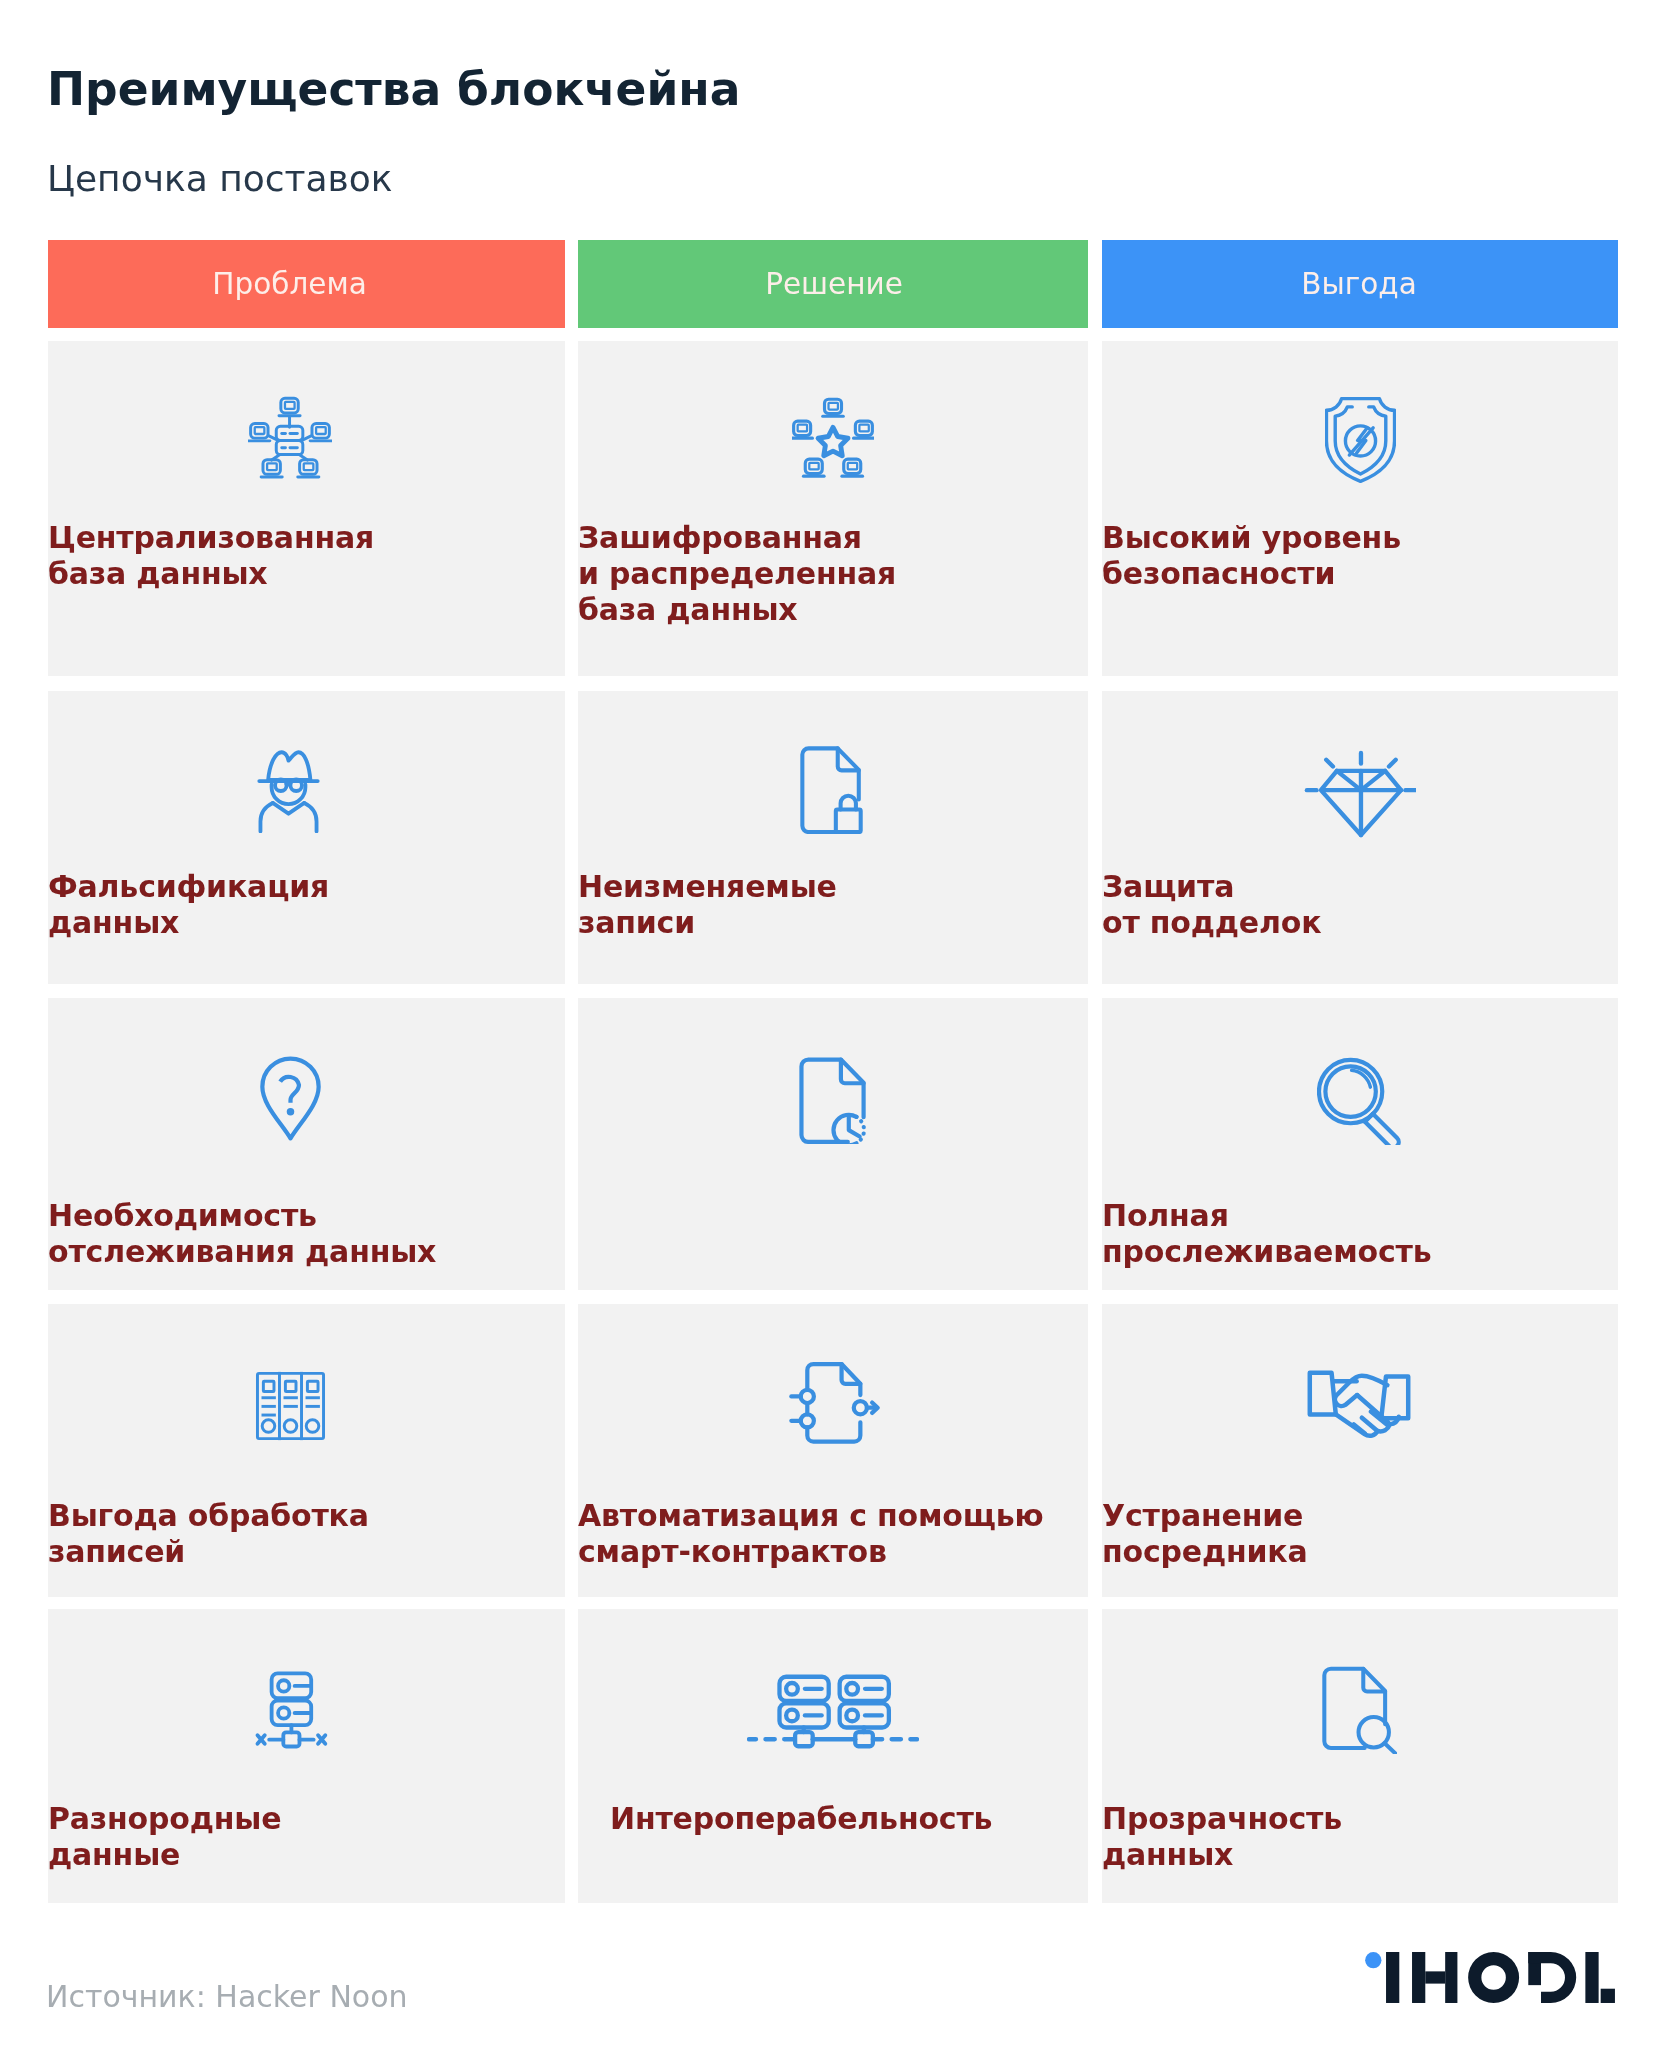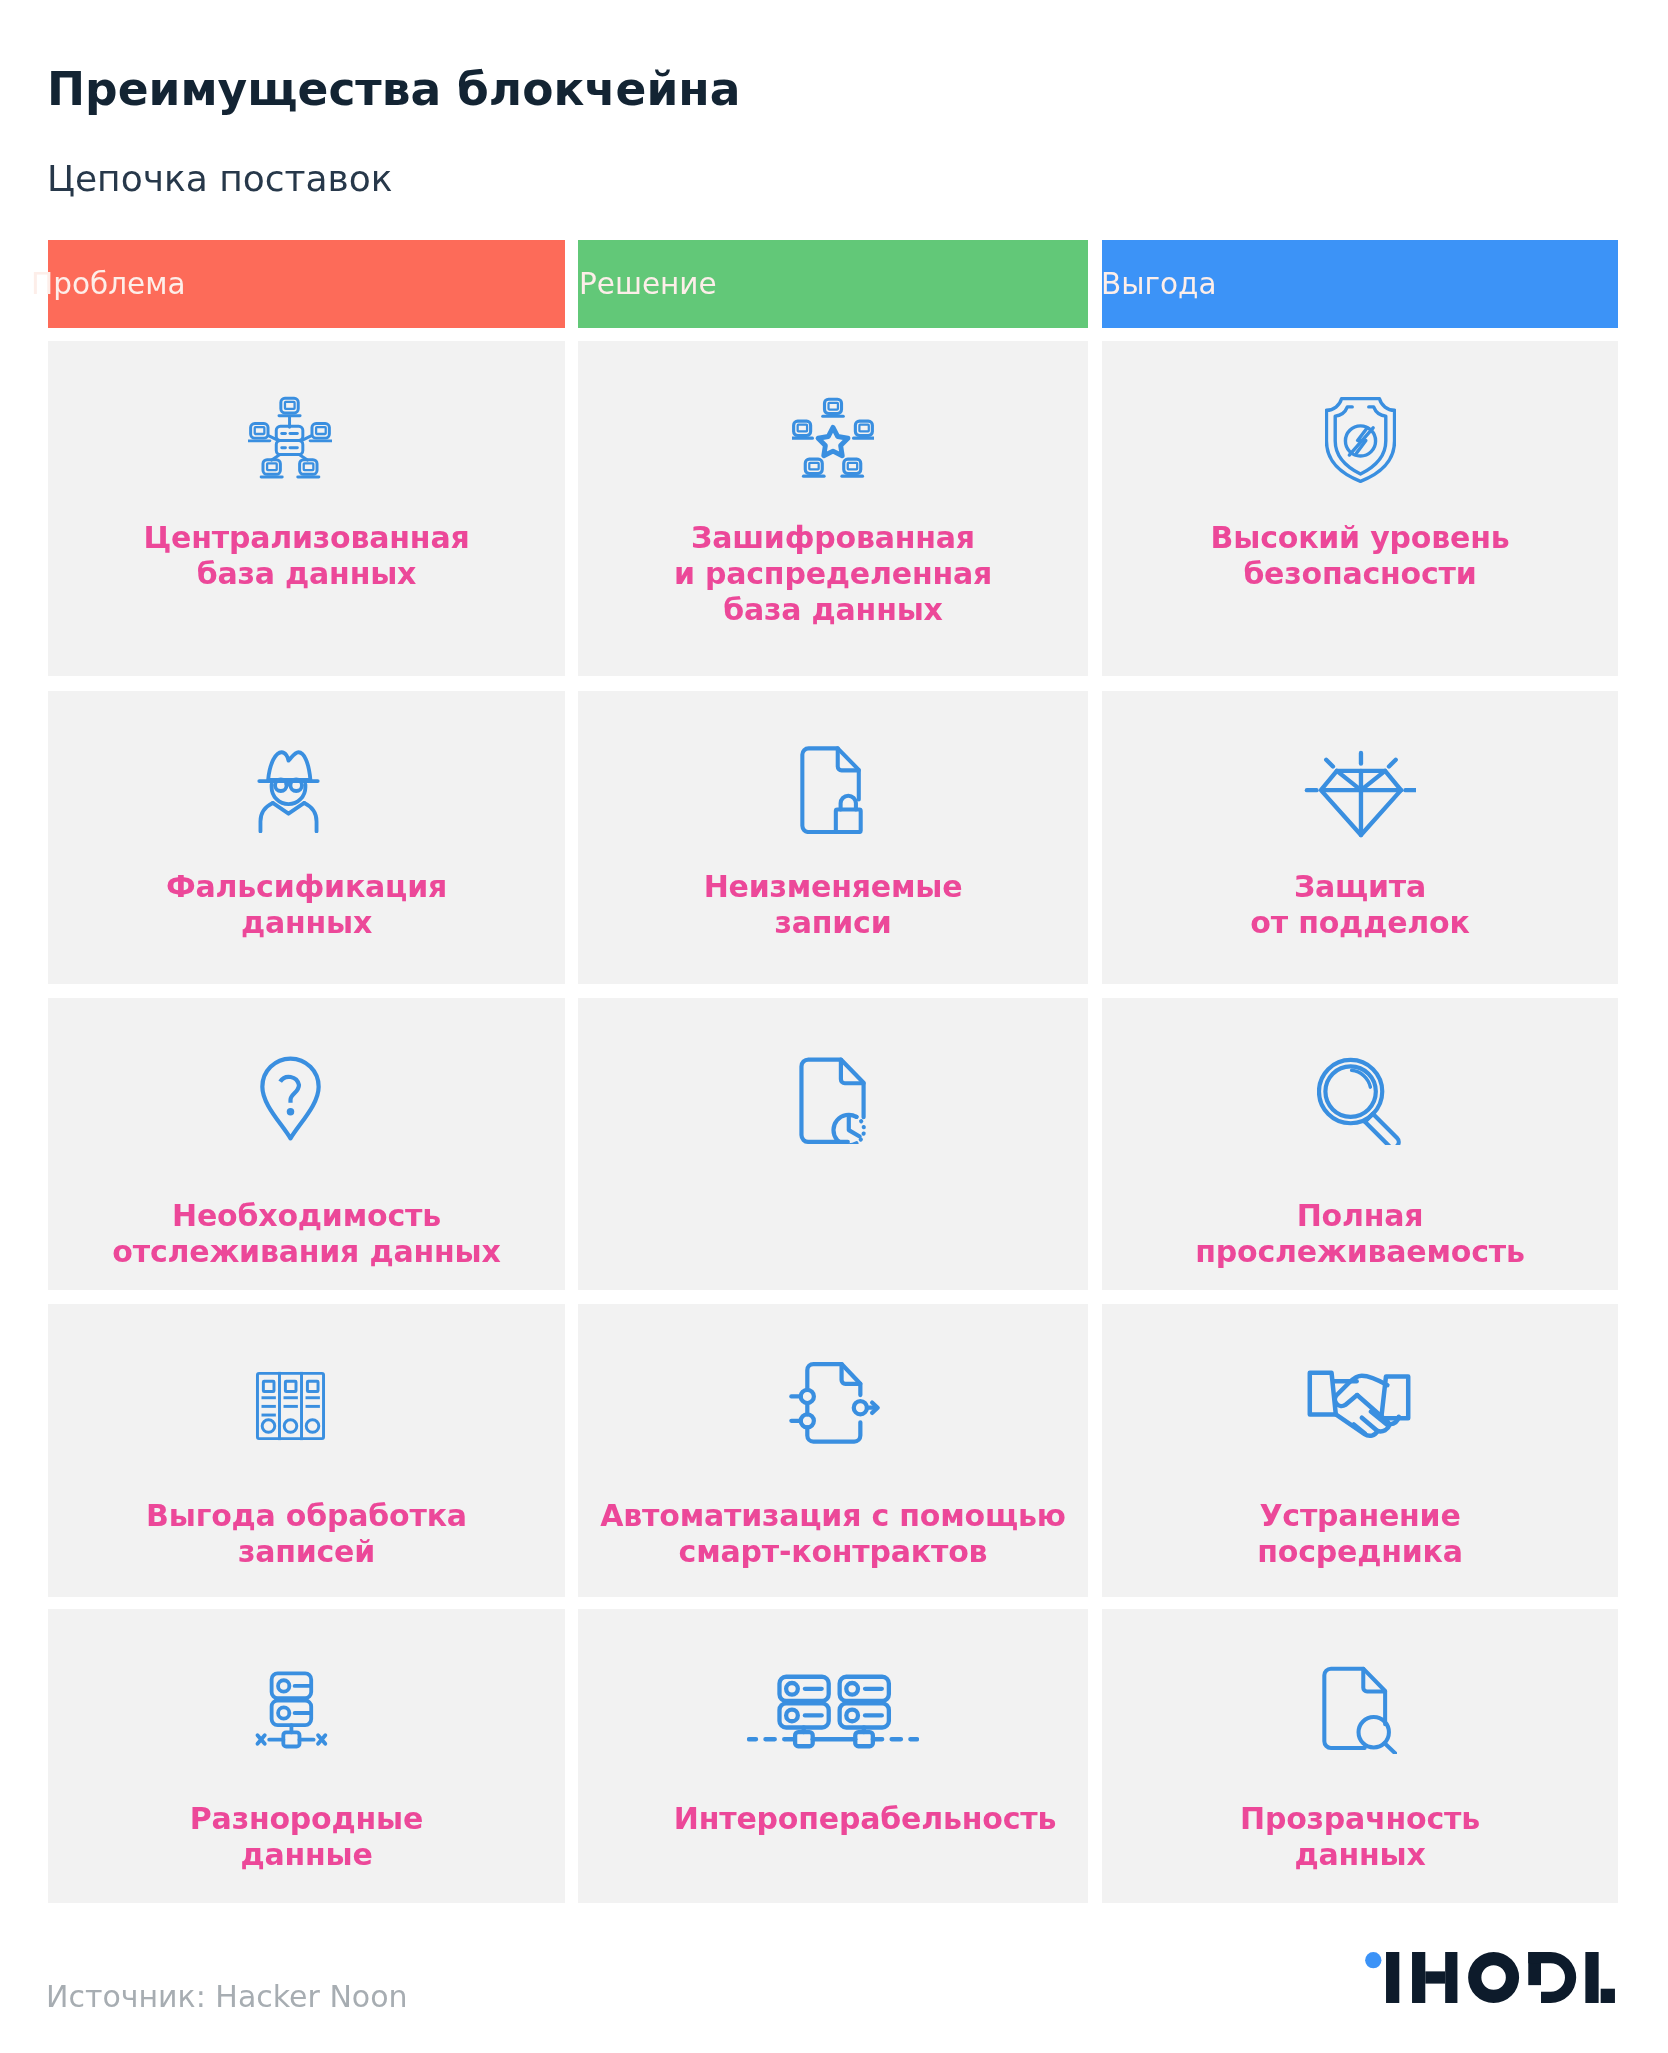--- a/index.html
+++ b/index.html
@@ -5,26 +5,26 @@
 <style>
   html,body{margin:0;padding:0;}
   body{width:1668px;height:2053px;background:#fff;
        font-family:"DejaVu Sans",sans-serif;overflow:hidden;position:relative;}
   .page{position:absolute;left:0;top:0;width:1668px;height:1454px;background:#fff;padding-left:44px;}
   .title{position:absolute;left:47px;top:66px;font-size:45.5px;font-weight:700;color:#132433;
          letter-spacing:0px;line-height:1.05;white-space:nowrap;}
   .subtitle{position:absolute;left:47px;top:160px;font-size:36px;font-weight:400;color:#27384a;
             line-height:1.05;white-space:nowrap;}
   .hdr{position:absolute;top:240px;height:88px;display:flex;align-items:center;
-       justify-content:flex-start;color:#fdeee9;font-size:29.5px;font-weight:400;letter-spacing:0px;}
+       justify-content:center;color:#fdeee9;font-size:29.5px;font-weight:400;letter-spacing:0px;}
   .cell{position:absolute;background:#f2f2f2;}
   .iconbox{position:absolute;display:flex;justify-content:center;align-items:flex-start;
            color:#3a8fe0;}
   .iconbox svg{display:block;}
-  .label{position:absolute;text-align:center;color:#ec4899;font-weight:700;font-size:30px;
+  .label{position:absolute;color:#7f1d1d;font-weight:700;font-size:30px;
          line-height:1.2;letter-spacing:-0.2px;white-space:pre-line;}
   .srcnote{position:absolute;left:46px;top:1979px;font-size:30px;color:#a7adb2;
            letter-spacing:0px;white-space:nowrap;}
   .logo{position:absolute;left:1358px;top:1952px;}
 </style>
 </head>
 <body>
 
 <div class="page">
   <div class="title">Преимущества блокчейна</div>

